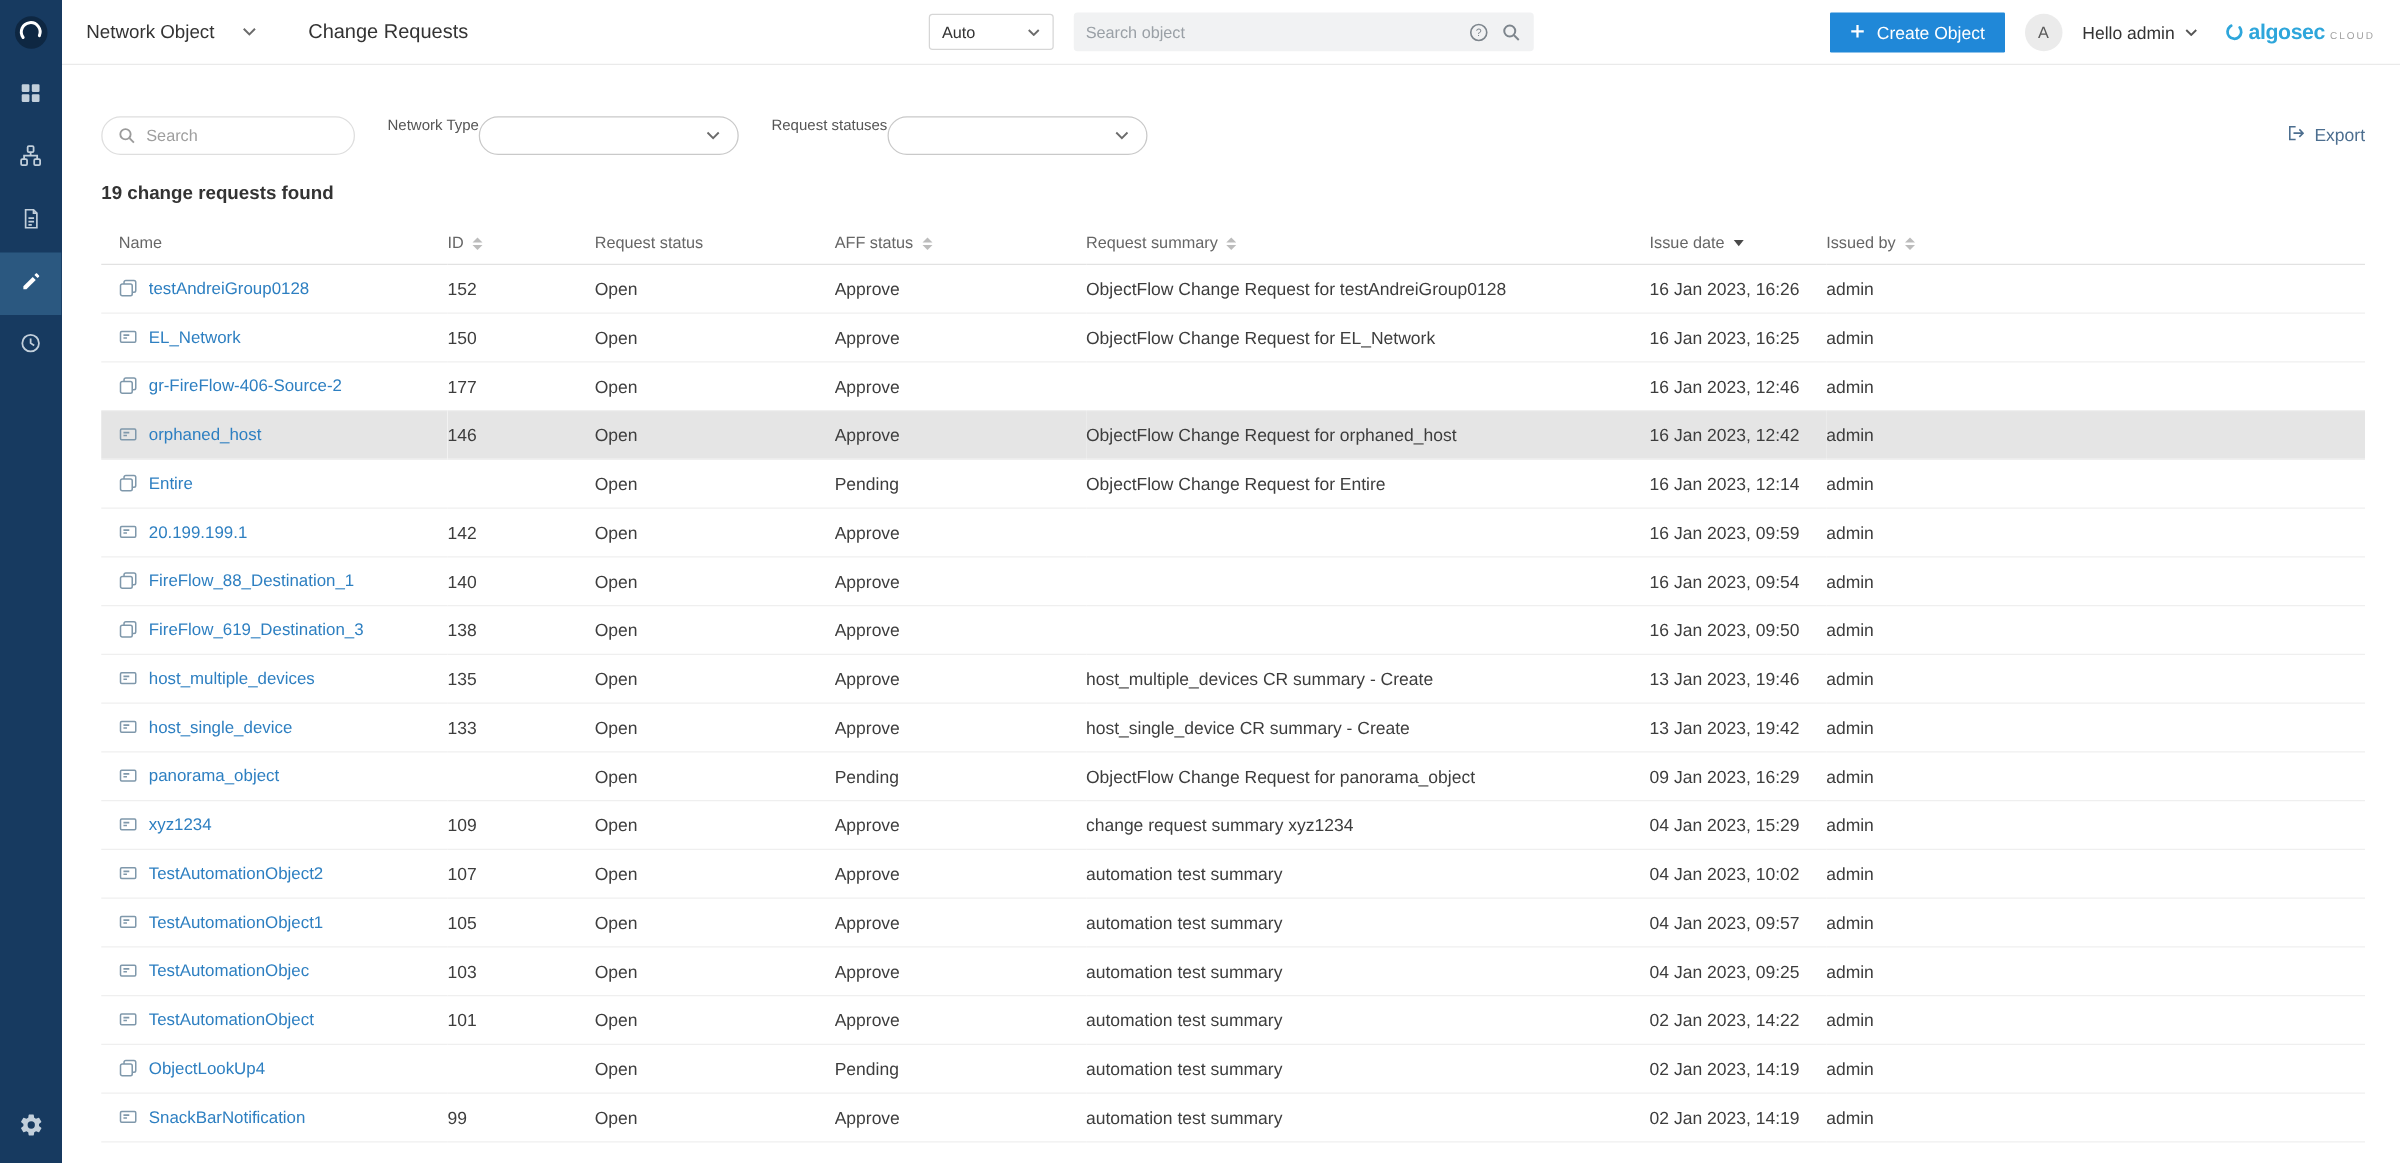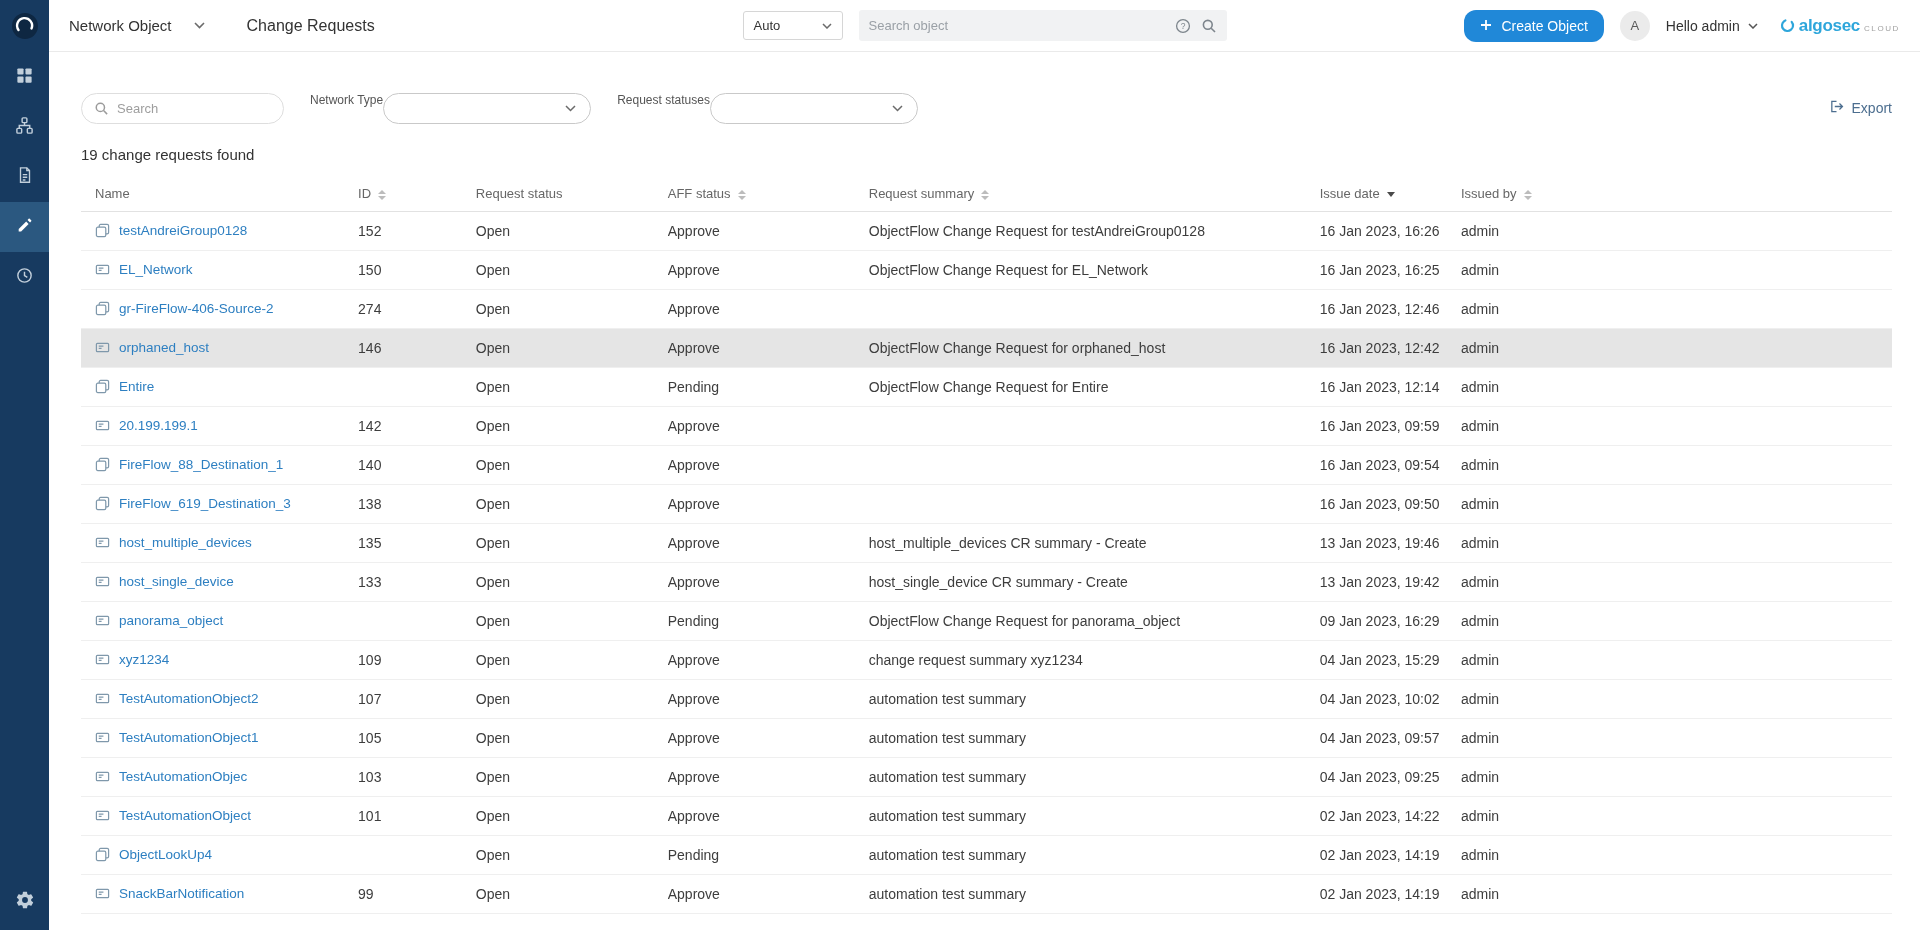--- a/index.html
+++ b/index.html
@@ -27,21 +27,21 @@
   .mode-select { width:100px; height:29px; border:1px solid #d6d6d6; border-radius:3px;
     display:flex; align-items:center; padding:0 10px; font-size:13px; color:#333; cursor:pointer; }
   .mode-select .chev { margin-left:auto; color:#6b6b6b; display:flex; }
   .hdr-search { width:368px; height:31px; background:#f1f2f3; border-radius:3px;
     display:flex; align-items:center; padding:0 10px; gap:10px; }
   .hdr-search input { flex:1; border:none; outline:none; background:transparent; font-size:13px;
     color:#444; font-family:inherit; }
   .hdr-search input::placeholder { color:#9aa0a6; }
   .hdr-search .h-icon { color:#7d858c; display:flex; cursor:pointer; }
   .topbar-right { margin-left:auto; display:flex; align-items:center; gap:16px; }
-  .create-btn { height:32px; padding:0 16px; border:none; border-radius:12px;
+  .create-btn { height:32px; padding:0 16px; border:none; border-radius:1px;
     background:var(--accent,#2088d8); color:#fff; font-size:14px; font-family:inherit;
     display:flex; align-items:center; gap:9px; cursor:pointer; }
   .avatar { width:30px; height:30px; border-radius:50%; background:#ebebeb; color:#5a5a5a;
     font-size:13px; display:flex; align-items:center; justify-content:center; }
   .greeting { display:flex; align-items:center; gap:8px; font-size:14px; color:#333; cursor:pointer; }
   .greeting .chev { color:#555; display:flex; }
   .brand { display:flex; align-items:center; gap:4px; margin-left:6px; }
   .brand .word { font-size:17px; font-weight:bold; color:#2ea6db; letter-spacing:-0.3px; }
   .brand .suffix { font-size:8px; letter-spacing:1.6px; color:#a2a2a2; margin-top:5px; }
 
@@ -56,21 +56,21 @@
     background:transparent; font-family:inherit; min-width:0; }
   .f-search input::placeholder { color:#9e9e9e; }
   .f-group { margin-left:12px; display:flex; flex-direction:row; }
   .f-label { font-size:12px; color:#555; margin:0 0 6px 14px; }
   .f-select { width:208px; height:31px; border:1px solid #c9c9c9; border-radius:16px;
     display:flex; align-items:center; padding:0 14px; cursor:pointer; background:#fff; }
   .f-select .chev { margin-left:auto; color:#6b6b6b; display:flex; }
   .export { margin-left:auto; align-self:center; margin-bottom:2px; display:flex; align-items:center;
     gap:7px; font-size:14px; color:#4c6e8f; cursor:pointer; }
 
-  .results-count { margin-top:22px; font-size:15px; font-weight:normal; color:#333; }
+  .results-count { margin-top:22px; font-size:15px; font-weight:bold; color:#333; }
 
   
   table { width:100%; margin-top:14px; border-collapse:collapse; table-layout:fixed; }
   th { height:34px; text-align:left; vertical-align:middle; font-weight:normal;
     font-size:13px; color:#666; border-bottom:1px solid #e2e2e2; white-space:nowrap; }
   td { height:39px; vertical-align:middle; font-size:14px; color:#3d3d3d;
     border-bottom:1px solid #efefef; white-space:nowrap; overflow:hidden; text-overflow:ellipsis; }
   th.c-name-h, td.c-name { padding-left:14px; }
   tr.highlighted td { background:#e5e5e5; }
   .name-wrap { display:flex; align-items:flex-end; gap:9px; }
@@ -343,21 +343,21 @@
           <span class="obj-icon" style="display: inline-flex;">
             <svg width="15" height="15" viewBox="0 0 16 16" stroke="currentColor" stroke-width="1.3" fill="none">
               <rect x="4.5" y="1.5" width="10" height="10" rx="1.5"></rect>
               <rect x="1.5" y="4.5" width="10" height="10" rx="1.5" fill="#ffffff"></rect>
             </svg>
           </span>
 
           <a href="#" class="obj-link">gr-FireFlow-406-Source-2</a>
         </span>
       </td>
-      <td>274</td>
+      <td>177</td>
       <td>Open</td>
       <td>Approve</td>
       <td></td>
       <td>16 Jan 2023, 12:46</td>
       <td>admin</td>
     </tr>
 
     <tr class="highlighted">
       <td class="c-name">
         <span class="name-wrap">

